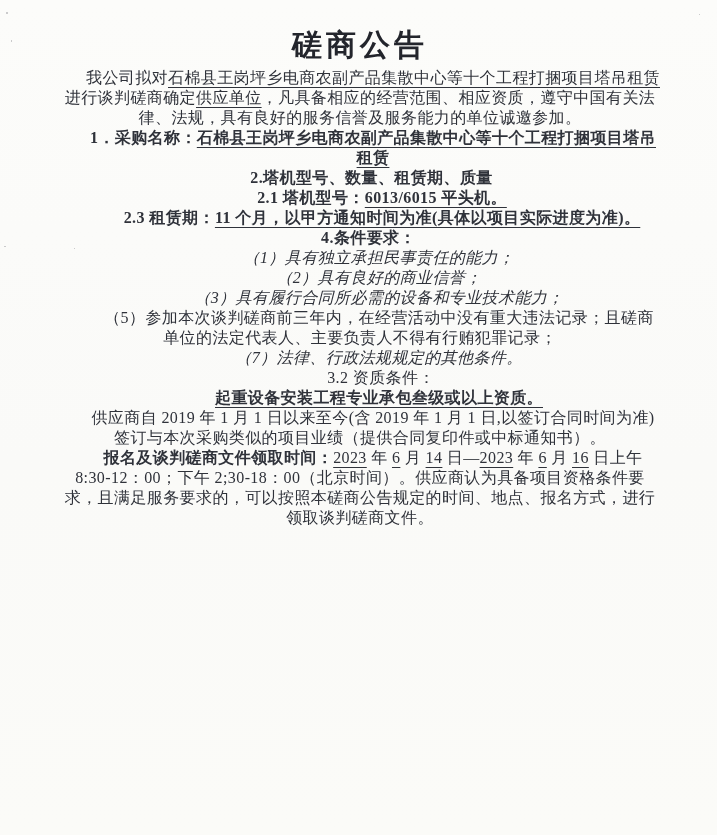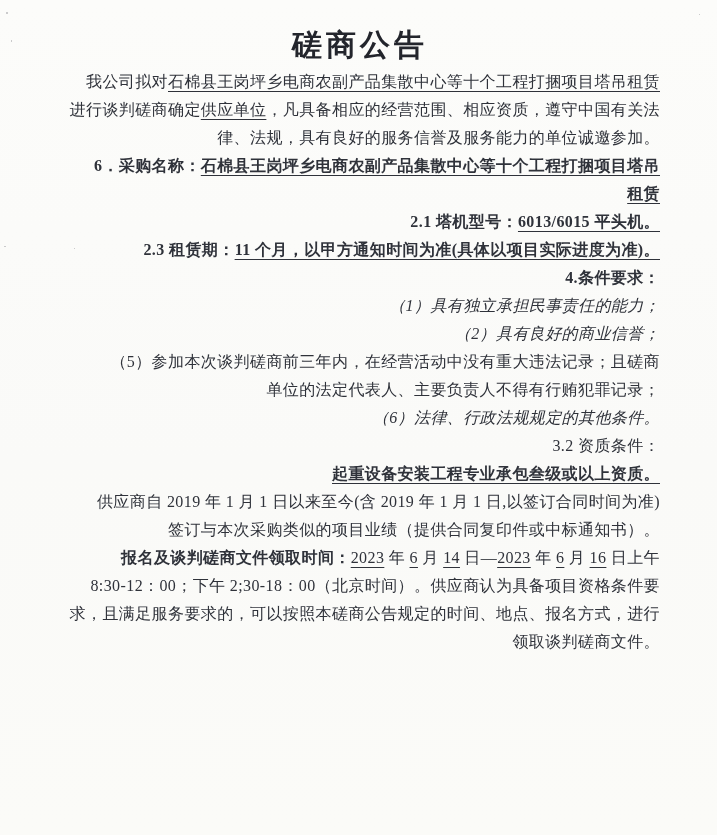--- a/index.html
+++ b/index.html
@@ -23,23 +23,23 @@
     font-size:30px;
     font-weight:bold;
     letter-spacing:4px;
     color:#23252c;
     line-height:46px;
     margin:0;
   }
   .doc-body p.p {
     margin:0;
     font-size:16px;
-    line-height:28px;
+    line-height:20px;
     letter-spacing:0.4px;
-    text-align:right;
+    text-align:center;
     color:#2f323a;
   }
   .p span { text-decoration-thickness:1px; }
   .b { font-weight:bold; }
   .u { text-decoration:underline; text-underline-offset:4px; text-decoration-thickness:1px; }
   .intro   { margin-top:20px; text-indent:26px; text-align:justify; line-height:25px; }
   .num1    { padding-left:26px; }
   .num2    { padding-left:23px; }
   .sub     { padding-left:44px; margin-top:5px; }
   .sec3    { padding-left:17px; margin-top:1px; }
@@ -67,26 +67,28 @@
   <div class="speck s1"></div>
   <div class="speck s2"></div>
   <div class="speck s3"></div>
   <div class="speck s4"></div>
   <div class="speck s5"></div>
 
   <h1 class="title">磋商公告</h1>
 
   <div class="doc-body">
       <p class="p intro"><span>我公司拟对</span><span class="u">石棉县王岗坪乡电商农副产品集散中心等十个工程打捆项目塔吊租赁</span><span>进行谈判磋商确定</span><span class="u">供应单位</span><span>，凡具备相应的经营范围、相应资质，遵守中国有关法律、法规，具有良好的服务信誉及服务能力的单位诚邀参加。</span></p>
-      <p class="p num1"><span class="b">6．采购名称：</span><span class="b u">石棉县王岗坪乡电商农副产品集散中心等十个工程打捆项目塔吊租赁</span></p>
+      <p class="p num1"><span class="b">1．采购名称：</span><span class="b u">石棉县王岗坪乡电商农副产品集散中心等十个工程打捆项目塔吊租赁</span></p>
+      <p class="p num2"><span class="b">2.塔机型号、数量、租赁期、质量</span></p>
       <p class="p sub"><span class="b">2.1 塔机型号：</span><span class="b u">6013/6015 平头机。</span></p>
       <p class="p sub"><span class="b">2.3 租赁期：</span><span class="b u">11 个月，以甲方通知时间为准(具体以项目实际进度为准)。</span></p>
       <p class="p sec3"><span class="b">4.条件要求：</span></p>
       <p class="p cond mt9"><span>（1）具有独立承担民事责任的能力；</span></p>
       <p class="p cond mt9"><span>（2）具有良好的商业信誉；</span></p>
+      <p class="p cond mt9"><span>（3）具有履行合同所必需的设备和专业技术能力；</span></p>
       <p class="p cond5"><span>（5）参加本次谈判磋商前三年内，在经营活动中没有重大违法记录；且磋商单位的法定代表人、主要负责人不得有行贿犯罪记录；</span></p>
-      <p class="p cond mt3"><span>（6）法律、行政法规规定的其他条件。</span></p>
+      <p class="p cond mt3"><span>（7）法律、行政法规规定的其他条件。</span></p>
       <p class="p sub3 mt6"><span>3.2 资质条件：</span></p>
       <p class="p qual mt6"><span class="b u">起重设备安装工程专业承包叁级或以上资质。</span></p>
       <p class="p para mt3"><span>供应商自 2019 年 1 月 1 日以来至今(含 2019 年 1 月 1 日,以签订合同时间为准)签订与本次采购类似的项目业绩（提供合同复印件或中标通知书）。</span></p>
       <p class="p para"><span class="b">报名及谈判磋商文件领取时间：</span><span class="u">2023</span><span> 年 </span><span class="u">6</span><span> 月 </span><span class="u">14</span><span> 日—</span><span class="u">2023</span><span> 年 </span><span class="u">6</span><span> 月 </span><span class="u">16</span><span> 日上午 8:30-12：00；下午 2;30-18：00（北京时间）。供应商认为具备项目资格条件要求，且满足服务要求的，可以按照本磋商公告规定的时间、地点、报名方式，进行领取谈判磋商文件。</span></p>
     </div>
 </div>
 
 </body></html>

